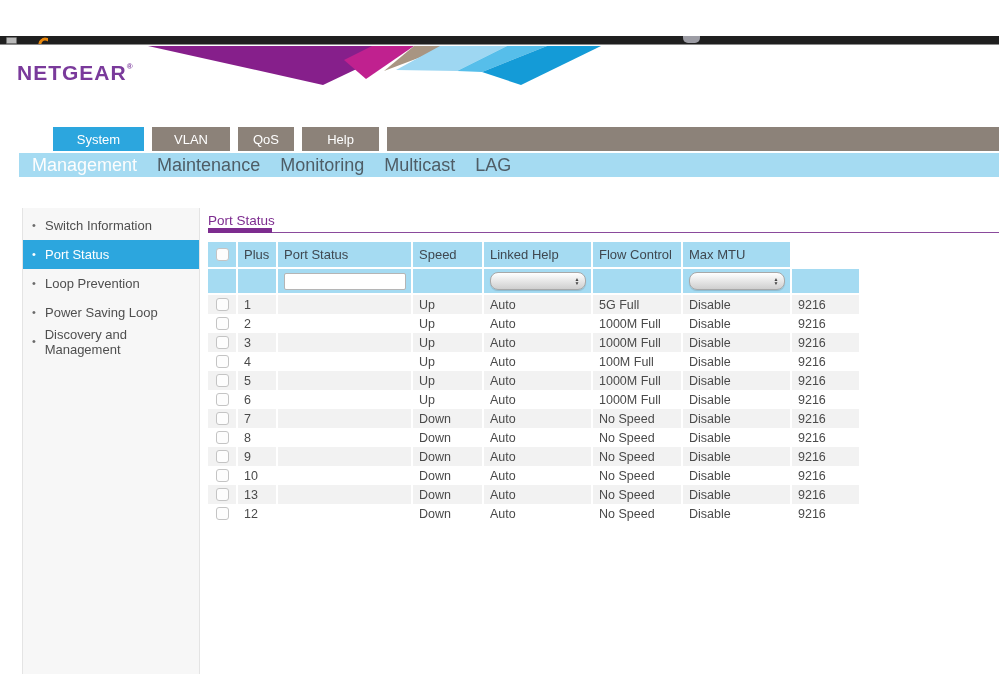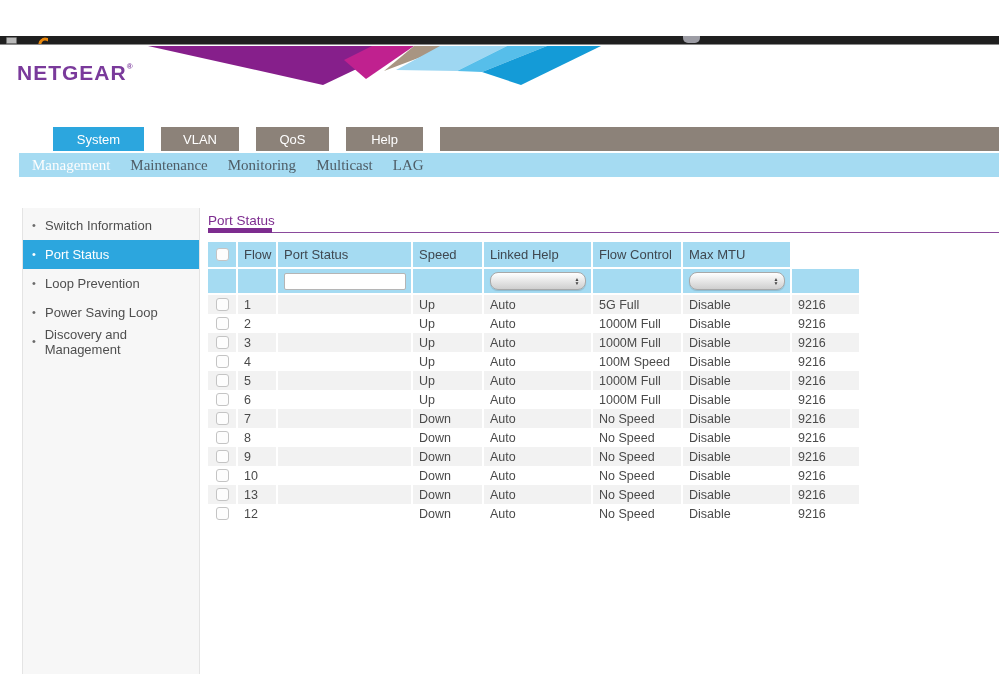--- a/index.html
+++ b/index.html
@@ -14,28 +14,28 @@
   .fox-icon::before { content:""; position:absolute; left:1px; top:1px; width:9px; height:12px; border:3px solid #e8860c; border-radius:50%; border-left-color:transparent; border-bottom-color:transparent; transform:rotate(-40deg); }
   .tab-handle { position:absolute; left:683px; top:0; width:17px; height:7px; background:#9c9ca4; border-radius:0 0 5px 5px; }
 
   
   .banner { position:absolute; left:0; top:10px; width:999px; height:50px; }
   .logo { position:absolute; left:17px; top:25px; font-size:21px; font-weight:bold; letter-spacing:1px; color:#7a3a9b; }
   .logo sup { font-size:8px; vertical-align:top; position:relative; top:1px; }
   .page-title { position:absolute; left:17px; top:64px; font-size:13.5px; font-weight:bold; color:#6e6e6e; }
 
   
-  .nav { position:absolute; left:19px; top:91px; right:0; height:24px; display:flex; gap:17px;padding-left:34px; }
+  .nav { position:absolute; left:19px; top:91px; right:0; height:24px; display:flex; gap:8px;padding-left:34px; }
   .nav .tab { height:24px; display:flex; align-items:center; justify-content:center; background:#8c8279; color:#fff; font-size:13px; cursor:pointer; }
   .nav .tab.active { background:#2ca6de; }
   .nav .filler { flex:1; background:#8c8279; }
 
   
   .subnav { position:absolute; left:19px; top:117px; right:0; height:24px; background:#a5dbf2; display:flex; align-items:center; gap:16px; padding-left:11px; }
-  .subnav .item { font-size:15px; color:#4f5d66; cursor:pointer; padding:0 2px;font-family:Liberation Serif, serif; }
+  .subnav .item { font-size:18px; color:#4f5d66; cursor:pointer; padding:0 2px; }
   .subnav .item.active { color:#fdfdfd; }
 
   
   .sidebar { position:absolute; left:22px; top:172px; width:178px; height:500px; background:#f7f7f7; border-left:1px solid #e4e4e4; border-right:1px solid #e4e4e4; padding-top:3px; }
   .side-item { height:29px; display:flex; align-items:center; font-size:13px; color:#4f4f4f; cursor:pointer; }
   .side-item .bullet { width:8px; margin-left:9px; margin-right:5px; font-size:11px; line-height:1; color:#6a6a6a; }
   .side-item.active { background:#2ca6de; color:#fff; }
   .side-item.active .bullet { color:#fff; }
 
   
@@ -80,21 +80,21 @@
     <polygon points="507,0 547,0 482,26 457,25" fill="#56beea"></polygon>
     <polygon points="547,0 601,0 521,39 482,26" fill="#149bd7"></polygon>
   </svg>
 
   <div class="logo"><span>NETGEAR</span><sup>®</sup></div>
 
 
   <div class="nav" id="nav-tabs">
       <div class="tab active" style="width: 91px;">System</div>
       <div class="tab" style="width: 78px;">VLAN</div>
-      <div class="tab" style="width: 73px;">QoS</div>
+      <div class="tab" style="width: 56px;">QoS</div>
       <div class="tab" style="width: 77px;">Help</div>
       <div class="filler"></div>
     </div>
 
   <div class="subnav" id="subnav">
       <div class="item active">Management</div>
       <div class="item">Maintenance</div>
       <div class="item">Monitoring</div>
       <div class="item">Multicast</div>
       <div class="item">LAG</div>
@@ -126,21 +126,21 @@
   <div class="section-title">Port Status</div>
   <div class="title-line"></div>
   <div class="title-bar"></div>
 
   <div class="table">
     <div class="thead grid-row" id="thead">
         <div class="cell cb">
           <input type="checkbox" style="">
         </div>
         <div class="cell">
-          <span>Flow</span>
+          <span>Plus</span>
         </div>
         <div class="cell">
           <span>Port Status</span>
         </div>
         <div class="cell">
           <span>Speed</span>
         </div>
         <div class="cell">
           <span>Linked Help</span>
         </div>
@@ -209,21 +209,21 @@
           <div class="cell">9216</div>
         </div>
         <div class="grid-row">
           <div class="cell cb">
             <input type="checkbox" style="">
           </div>
           <div class="cell">4</div>
           <div class="cell"></div>
           <div class="cell">Up</div>
           <div class="cell">Auto</div>
-          <div class="cell">100M Speed</div>
+          <div class="cell">100M Full</div>
           <div class="cell">Disable</div>
           <div class="cell">9216</div>
         </div>
         <div class="grid-row">
           <div class="cell cb">
             <input type="checkbox" style="">
           </div>
           <div class="cell">5</div>
           <div class="cell"></div>
           <div class="cell">Up</div>

